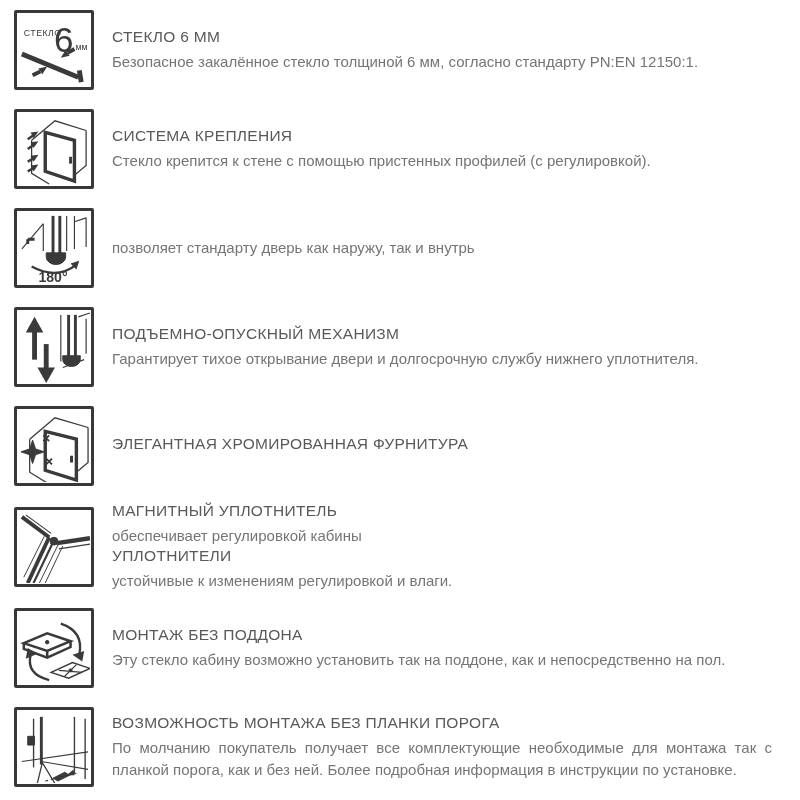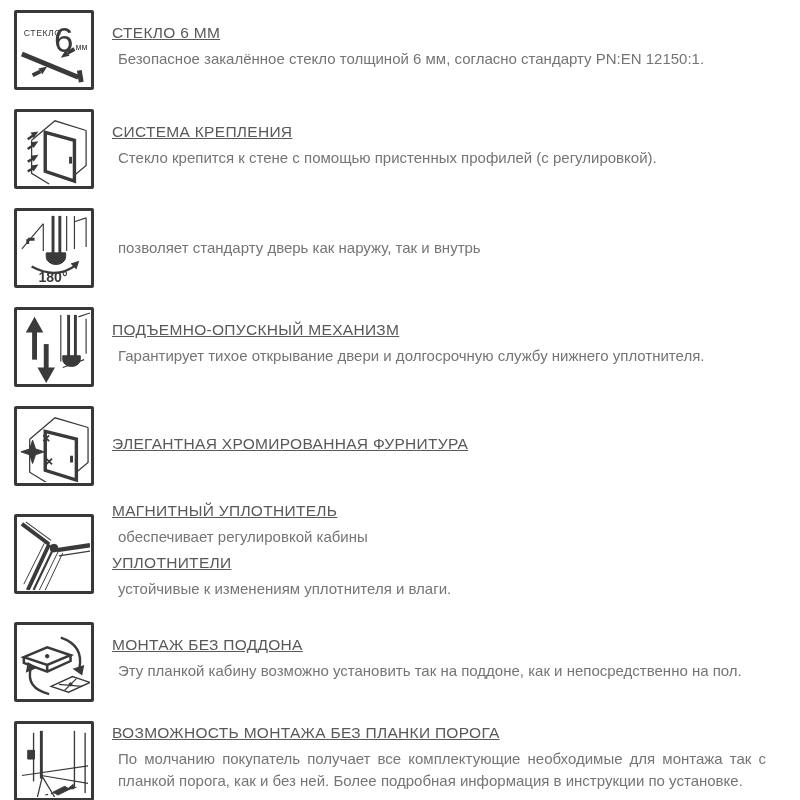--- a/index.html
+++ b/index.html
@@ -37,24 +37,23 @@
   .icon-box svg polygon { fill: #3a3a3a; stroke: none; }
   .icon-box svg .filled { fill: #3a3a3a; }
   .text { margin-left: 18px; max-width: 660px; }
   .title {
     margin: 0 0 5px 0;
     font-size: 15.5px;
     font-weight: 400;
     color: #595959;
     letter-spacing: 0.3px;
     text-transform: uppercase;
-    text-decoration: underline;
   }
   .desc {
-    margin: 6px;
+    margin: 0;
     font-size: 15px;
     line-height: 22px;
     color: #757575;
   }
   .title + .desc + .title { }
   .justify .desc { text-align: justify; }
 </style>
 </head>
 <body>
 
@@ -167,42 +166,42 @@
         <line x1="46" y1="36" x2="28" y2="74" stroke-width="1"></line>
         <line x1="40" y1="33" x2="74" y2="28" stroke-width="4.5"></line>
         <line x1="42" y1="39" x2="74" y2="34" stroke-width="1.4"></line>
         <circle class="filled" cx="37" cy="31" r="4" stroke="none"></circle>
       </svg>
     </div>
     <div class="text">
       <h3 class="title">МАГНИТНЫЙ УПЛОТНИТЕЛЬ</h3>
       <p class="desc">обеспечивает регулировкой кабины</p>
       <h3 class="title">УПЛОТНИТЕЛИ</h3>
-      <p class="desc">устойчивые к изменениям уплотнителя и влаги.</p>
+      <p class="desc">устойчивые к изменениям регулировкой и влаги.</p>
     </div>
   </div>
 
   <div class="row justify">
     <div class="icon-box">
       <svg viewBox="0 0 74 74">
         <path d="M6 32 L30 22 L54 30 L30 40 Z" stroke-width="2.6" fill="#fff"></path>
         <path d="M6 32 V38 L30 47 L54 36 V30 M30 40 V47" stroke-width="2.6"></path>
         <circle class="filled" cx="30" cy="31" r="1.8" stroke="none"></circle>
         <path d="M44 12 Q 68 20 63 44" stroke-width="2.4"></path>
         <polygon points="66,51 56,44 68,40"></polygon>
         <path d="M34 62 L56 52 L74 58 L52 68 Z" stroke-width="1.4"></path>
         <path d="M42 60 L66 62 M60 54 L48 66" stroke-width="1.2"></path>
         <circle class="filled" cx="54" cy="60" r="1.6" stroke="none"></circle>
         <path d="M32 70 Q 8 64 13 44" stroke-width="2.4"></path>
         <polygon points="10,37 20,43 8,48"></polygon>
       </svg>
     </div>
     <div class="text">
       <h3 class="title">МОНТАЖ БЕЗ ПОДДОНА</h3>
-      <p class="desc">Эту планкой кабину возможно установить так на поддоне, как и непосредственно на пол.</p>
+      <p class="desc">Эту стекло кабину возможно установить так на поддоне, как и непосредственно на пол.</p>
     </div>
   </div>
 
   <div class="row justify">
     <div class="icon-box">
       <svg viewBox="0 0 74 74">
         <line x1="16" y1="8" x2="16" y2="58" stroke-width="1.4"></line>
         <line x1="24" y1="6" x2="24" y2="55" stroke-width="3"></line>
         <line x1="58" y1="6" x2="58" y2="64" stroke-width="1.4"></line>
         <line x1="69" y1="8" x2="69" y2="70" stroke-width="1.4"></line>

